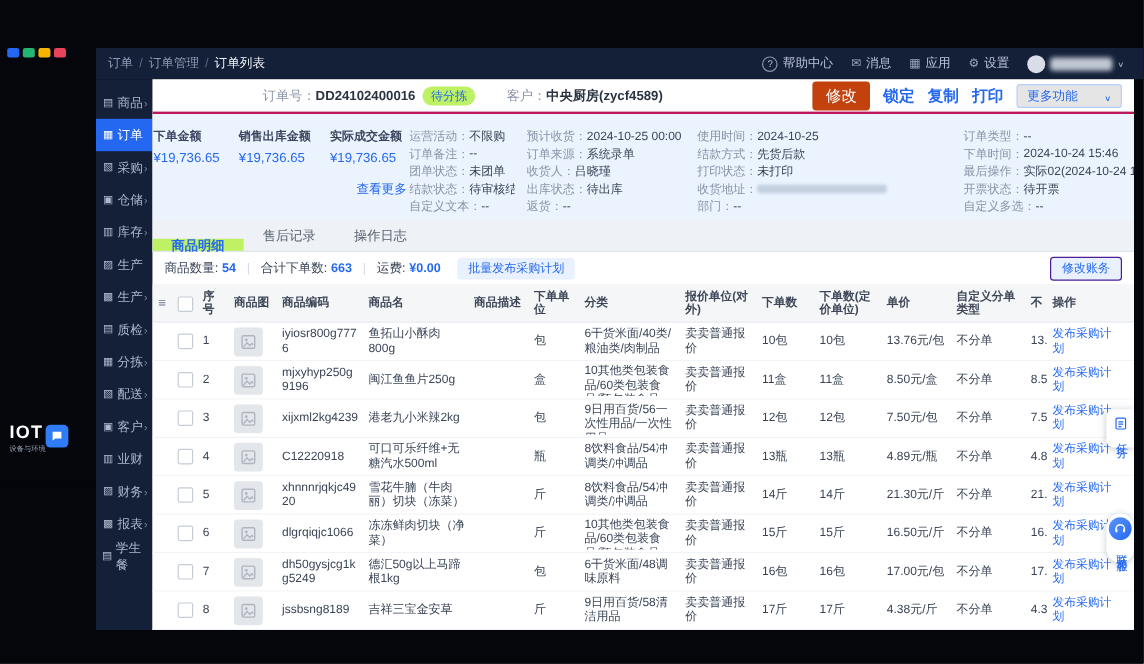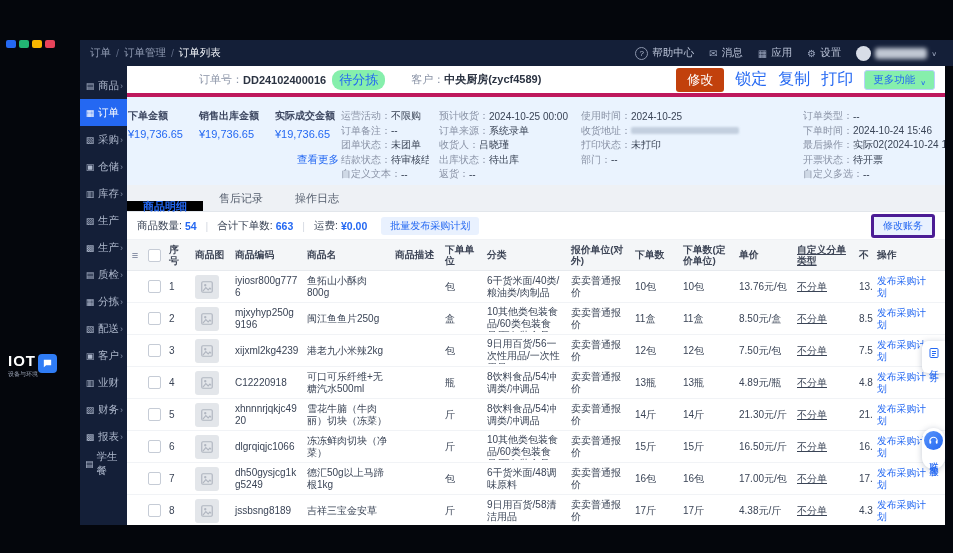--- a/index.html
+++ b/index.html
@@ -31,29 +31,29 @@
   .avatar-name{width:52px;height:11px;border-radius:3px;background:#dfe5ef;opacity:.85;filter:blur(2px);display:inline-block;}
   .caret{font-size:8px;color:#9aa5bd;transform:scaleY(.8);}
   
   .sidebar{position:absolute;left:80px;top:66px;width:47px;height:459px;background:#141f38;box-sizing:border-box;padding-top:6px;}
   .side-item{height:27px;display:flex;align-items:center;color:#aeb8cc;font-size:10.5px;padding:0 4px 0 5px;cursor:pointer;}
   .side-item.active{background:#2468f2;color:#fff;}
   .side-icon{font-size:9px;margin-right:3px;width:10px;text-align:center;}
   .side-arrow{margin-left:auto;font-size:9px;color:#7e89a0;}
   
   .main{position:absolute;left:127px;top:66px;width:818px;height:459px;background:#fff;overflow:hidden;}
-  .ohead{height:27px;display:flex;align-items:center;padding-left:72px;position:relative;font-size:11px;border-bottom:4px solid #be185d;}
+  .ohead{height:27px;display:flex;align-items:center;padding-left:92px;position:relative;font-size:11px;border-bottom:2px solid #be185d;}
   .olabel{color:#8a93a6;}
   .onumber{color:#2b3342;font-weight:bold;margin-right:6px;}
-  .badge{background:#86efac;color:#2468f2;font-size:13px;padding:1px 7px;border-radius:9px;margin-right:26px;}
+  .badge{background:#bef264;color:#2468f2;font-size:10px;padding:1px 7px;border-radius:9px;margin-right:26px;}
   .ohead-actions{position:absolute;right:10px;display:flex;align-items:center;gap:11px;}
   .btn-primary{background:#c2410c;color:#fff;font-size:13px;padding:3px 11px;border-radius:3px;cursor:pointer;}
-  .btn-text{color:#2468f2;font-size:16px;cursor:pointer;}
+  .btn-text{color:#2468f2;font-size:13px;cursor:pointer;font-weight:bold;}
   .btn-outline{border:1px solid #b9d0fb;color:#2468f2;font-size:10.5px;padding:2px 8px;border-radius:3px;
-               display:flex;gap:5px;align-items:flex-end;cursor:pointer;background:#86efac;}
+               display:flex;gap:22px;align-items:flex-end;cursor:pointer;background:#e5e5e5;}
   .btn-outline .caret{color:#2468f2;}
   
   .summary{height:88px;background:#eaf3fe;display:flex;padding:12px 0 0 16px;box-sizing:border-box;position:relative;}
   .amounts{width:192px;display:flex;gap:16px;flex-shrink:0;justify-content:flex-end;}
   .amt{display:flex;flex-direction:column;}
   .amt-label{font-size:10px;color:#3c4660;font-weight:bold;white-space:nowrap;}
   .amt-value{font-size:11px;color:#2468f2;margin-top:5px;white-space:nowrap;}
   .more-link{position:absolute;left:170px;top:56px;color:#2468f2;font-size:10.5px;cursor:pointer;}
   .fields{display:flex;flex:1;padding-left:6px;gap:10px;overflow:hidden;}
   .fcol{display:flex;flex-direction:column;}
@@ -61,29 +61,29 @@
   .fcol:nth-child(2){width:132px;}
   .fcol:nth-child(3){width:212px;}
   .fcol:nth-child(4){width:142px;}
   .frow{height:14.5px;display:flex;align-items:center;font-size:10px;white-space:nowrap;overflow:hidden;}
   .flabel{color:#8a93a6;}
   .fvalue{color:#3a4456;}
   .blurbar{display:inline-block;width:108px;height:7px;background:#c3cfdf;border-radius:2px;filter:blur(1.2px);}
   
   .tabs{height:26px;background:#eef1f5;display:flex;align-items:stretch;border-bottom:1px solid #e2e6eb;}
   .tab{padding:0 16px;font-size:11px;color:#57606f;display:flex;align-items:center;cursor:pointer;}
-  .tab.active{background:#000000;color:#2468f2;font-weight:bold;margin-top:16px;}
+  .tab.active{background:#bef264;color:#2468f2;font-weight:bold;margin-top:16px;}
   
   .statsbar{height:27px;display:flex;align-items:center;padding:0 10px;font-size:10.5px;color:#3a4456;position:relative;
             border-bottom:1px solid #f0f2f5;}
   .stat{display:flex;align-items:center;}
   .stat-value{color:#2468f2;font-weight:bold;margin-left:3px;}
   .stat-sep{color:#d4d9e1;margin:0 9px;}
   .btn-soft{background:#e9f1fe;color:#2468f2;font-size:10px;padding:2px 9px;border-radius:3px;margin-left:14px;cursor:pointer;}
-  .btn-soft-right{position:absolute;right:10px;background:#e9f1fe;border:3px solid #4c1d95;color:#2468f2;font-size:10px;
+  .btn-soft-right{position:absolute;right:10px;background:#e9f1fe;border:1px solid #4c1d95;color:#2468f2;font-size:10px;
                   padding:2px 9px;border-radius:3px;cursor:pointer;font-family:Liberation Mono, monospace;}
   
   .tbl{font-size:10px;color:#3a4456;}
   .tr{display:flex;align-items:stretch;border-bottom:1px solid #f1f3f6;min-height:31px;background:#fff;}
   .tr.thead{background:#f4f6f8;border-bottom:1px solid #e7eaee;min-height:30px;color:#3e4657;font-weight:bold;}
   .td{display:flex;align-items:center;padding:2px 4px;box-sizing:border-box;overflow:hidden;flex-shrink:0;line-height:1.2;}
   .tr.thead .td{white-space:normal;line-height:1.15;font-size:9.8px;}
   .c-drag{width:16px;justify-content:center;}
   .c-cb{width:22px;justify-content:center;}
   .c-seq{width:26px;}
@@ -91,21 +91,21 @@
   .c-code{width:72px;word-break:break-all;}
   .c-name{width:88px;white-space:normal;}
   .c-desc{width:50px;}
   .c-unit{width:42px;}
   .c-cat{width:84px;white-space:normal;}
   .c-cat .cat-text{max-height:26px;overflow:hidden;}
   .c-quote{width:64px;white-space:normal;}
   .c-qty{width:48px;}
   .c-qty2{width:56px;}
   .c-price{width:58px;}
-  .c-custom{width:62px;text-decoration:underline;}
+  .c-custom{width:62px;}
   .c-cut{width:18px;padding-right:0;white-space:nowrap;}
   .c-op{width:60px;white-space:normal;}
   .checkbox{width:11px;height:11px;border:1px solid #c6ccd6;border-radius:2px;background:#fff;cursor:pointer;flex-shrink:0;}
   .img-ph{width:24px;height:24px;background:#e3e6ea;border-radius:3px;display:flex;align-items:center;justify-content:center;}
   .link{color:#2468f2;cursor:pointer;font-size:9.8px;}
   .filter-glyph{font-size:11px;color:#6b7590;}
   
   .task-widget{position:absolute;right:8px;top:341px;width:23px;background:#fff;border-radius:6px 0 0 6px;
                box-shadow:0 1px 6px rgba(20,40,80,.25);padding:6px 0 7px;display:flex;flex-direction:column;
                align-items:center;gap:3px;cursor:pointer;}
@@ -326,26 +326,30 @@
               <span class="flabel">返货：</span>
               <span class="fvalue">--</span>
             </div>
           </div>
           <div class="fcol">
             <div class="frow">
               <span class="flabel">使用时间：</span>
               <span class="fvalue">2024-10-25</span>
             </div>
             <div class="frow">
+              <span class="flabel">结款方式：</span>
+              <span class="fvalue">先货后款</span>
+            </div>
+            <div class="frow">
+              <span class="flabel">打印状态：</span>
+              <span class="fvalue">未打印</span>
+            </div>
+            <div class="frow">
               <span class="flabel">收货地址：</span>
               <span class="blurbar"></span>
-            </div>
-            <div class="frow">
-              <span class="flabel">打印状态：</span>
-              <span class="fvalue">未打印</span>
             </div>
             <div class="frow">
               <span class="flabel">部门：</span>
               <span class="fvalue">--</span>
             </div>
           </div>
           <div class="fcol">
             <div class="frow">
               <span class="flabel">订单类型：</span>
               <span class="fvalue">--</span>

